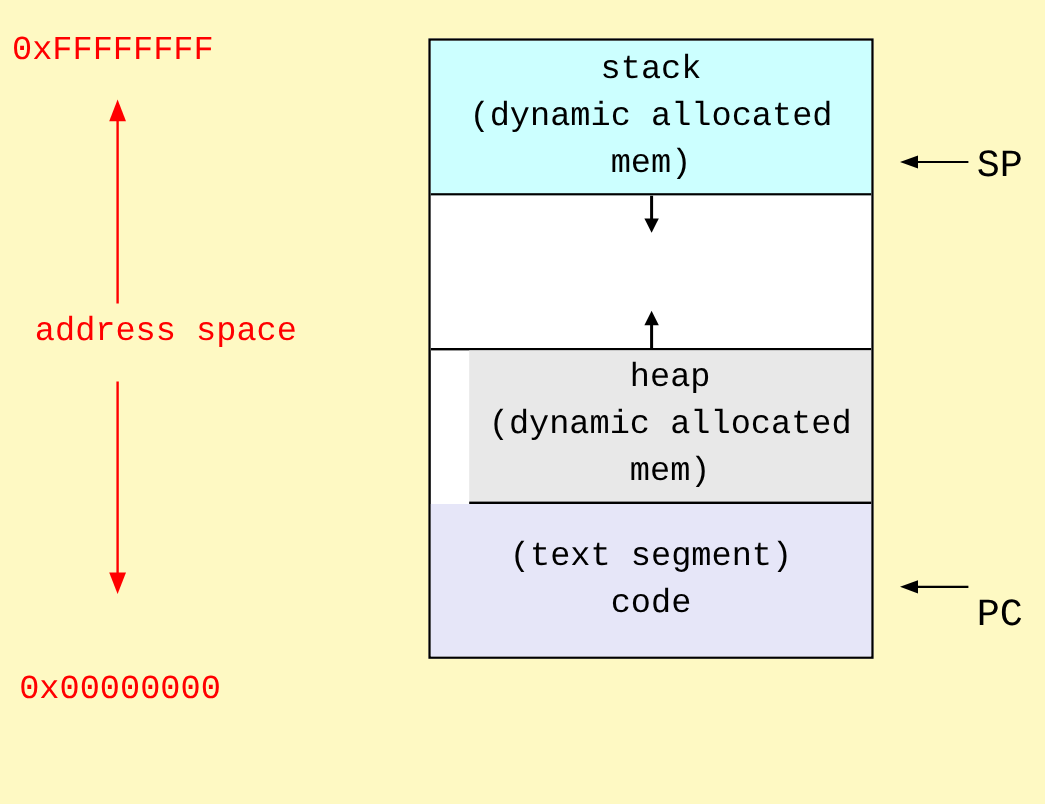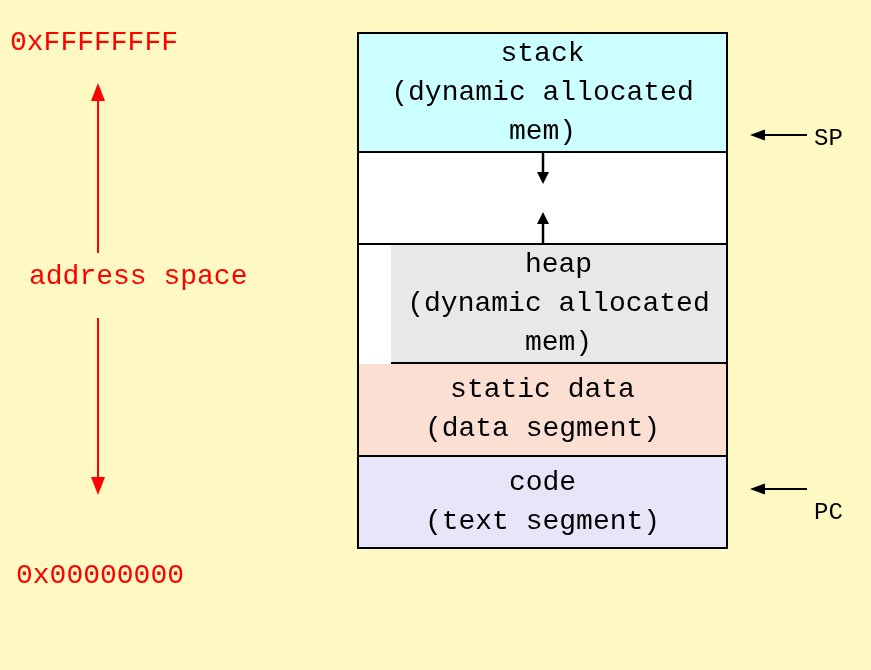--- a/index.html
+++ b/index.html
@@ -64,21 +64,21 @@
 
   
   .ptr-arrow { position: absolute; }
   .ptr-arrow.sp { left: 749px; top: 128px; }
   .ptr-arrow.pc { left: 749px; top: 482px; }
   .ptr-line { stroke: var(--ink-black, #000000); stroke-width: 1.8; }
   .ptr-label {
     position: absolute;
     left: 814px;
     color: var(--ink-black, #000000);
-    font-size: 24px;
+    font-size: 32px;
     line-height: 30px;
     white-space: nowrap;
   }
   .ptr-label.sp { top: 124px; }
   .ptr-label.pc { top: 498px; }
 </style>
 </head>
 <body>
 
 <div class="canvas">
@@ -112,28 +112,24 @@
         <polygon class="blk-fill" points="9,1 3,13 15,13"></polygon>
         <line class="blk-line" x1="9" y1="11" x2="9" y2="32"></line>
       </svg>
     </div>
 
     <div class="seg" style="background-color: rgb(232, 232, 232); margin-left: 32px;">
       <div class="seg-line">heap</div>
       <div class="seg-line">(dynamic allocated mem)</div>
     </div>
 
-    <div class="seg" style="background-color: rgb(251, 223, 210);">
-      <div class="seg-line">static data</div>
-      <div class="seg-line">(data segment)</div>
-    </div>
 
     <div class="seg" style="background-color: rgb(230, 230, 248);">
+      <div class="seg-line">(text segment)</div>
       <div class="seg-line">code</div>
-      <div class="seg-line">(text segment)</div>
     </div>
   </div>
 
   <svg class="ptr-arrow sp" width="60" height="14" viewBox="0 0 60 14">
     <line class="ptr-line" x1="58" y1="7" x2="14" y2="7"></line>
     <polygon class="blk-fill" points="1,7 16,1.5 16,12.5"></polygon>
   </svg>
   <div class="ptr-label sp">SP</div>
 
   <svg class="ptr-arrow pc" width="60" height="14" viewBox="0 0 60 14">

